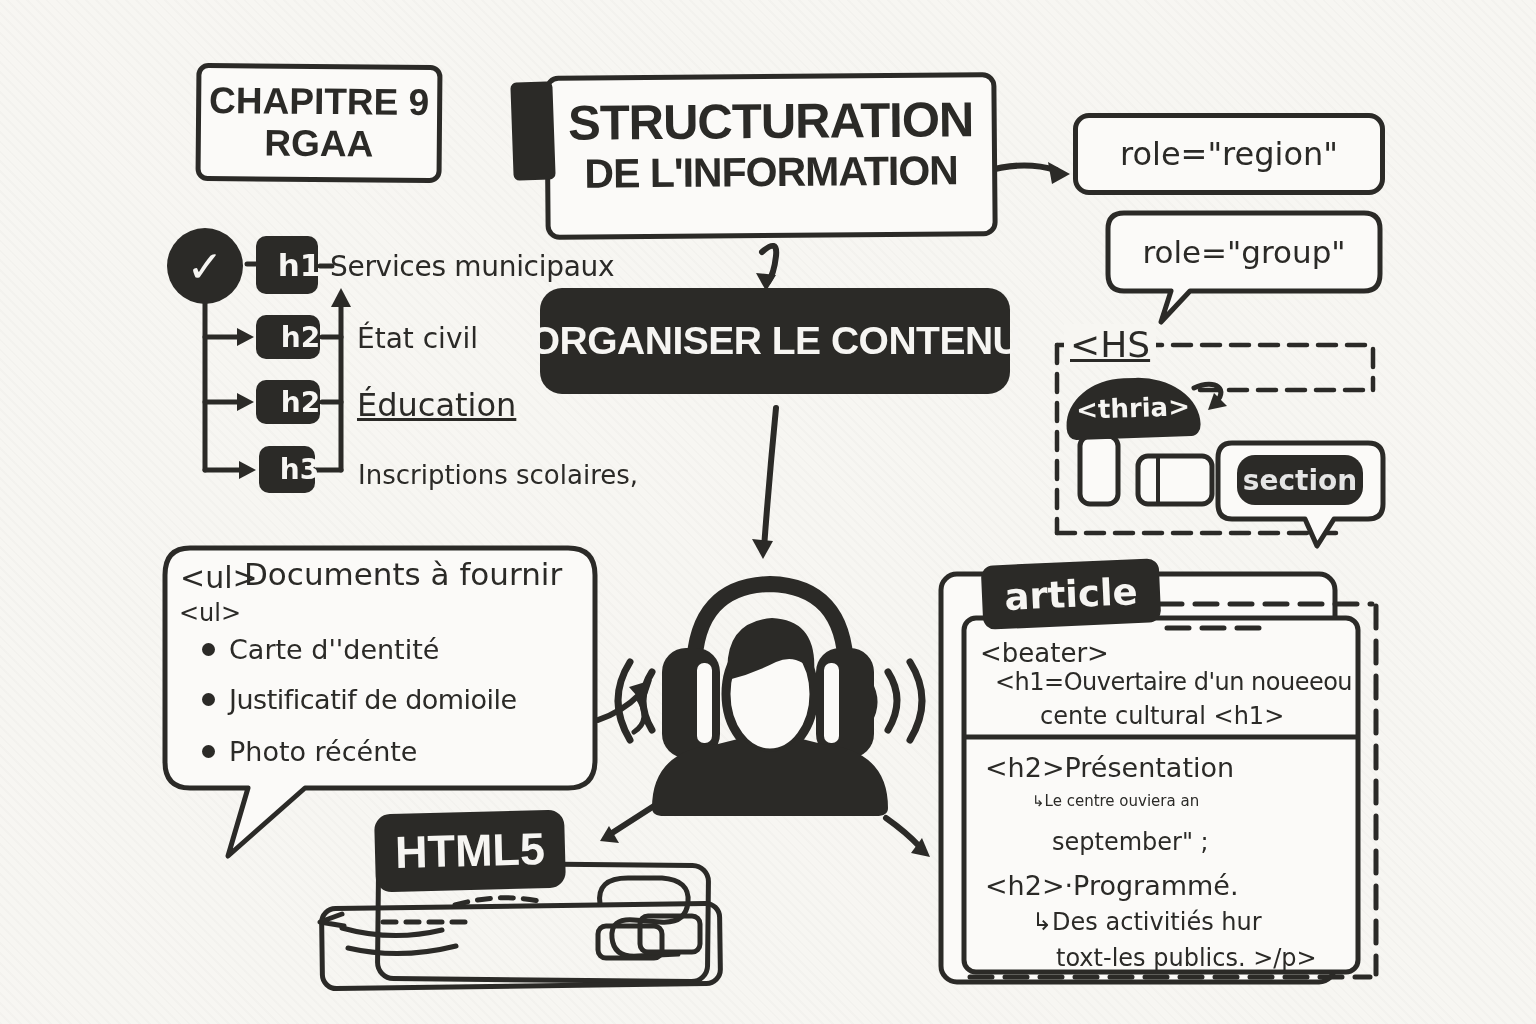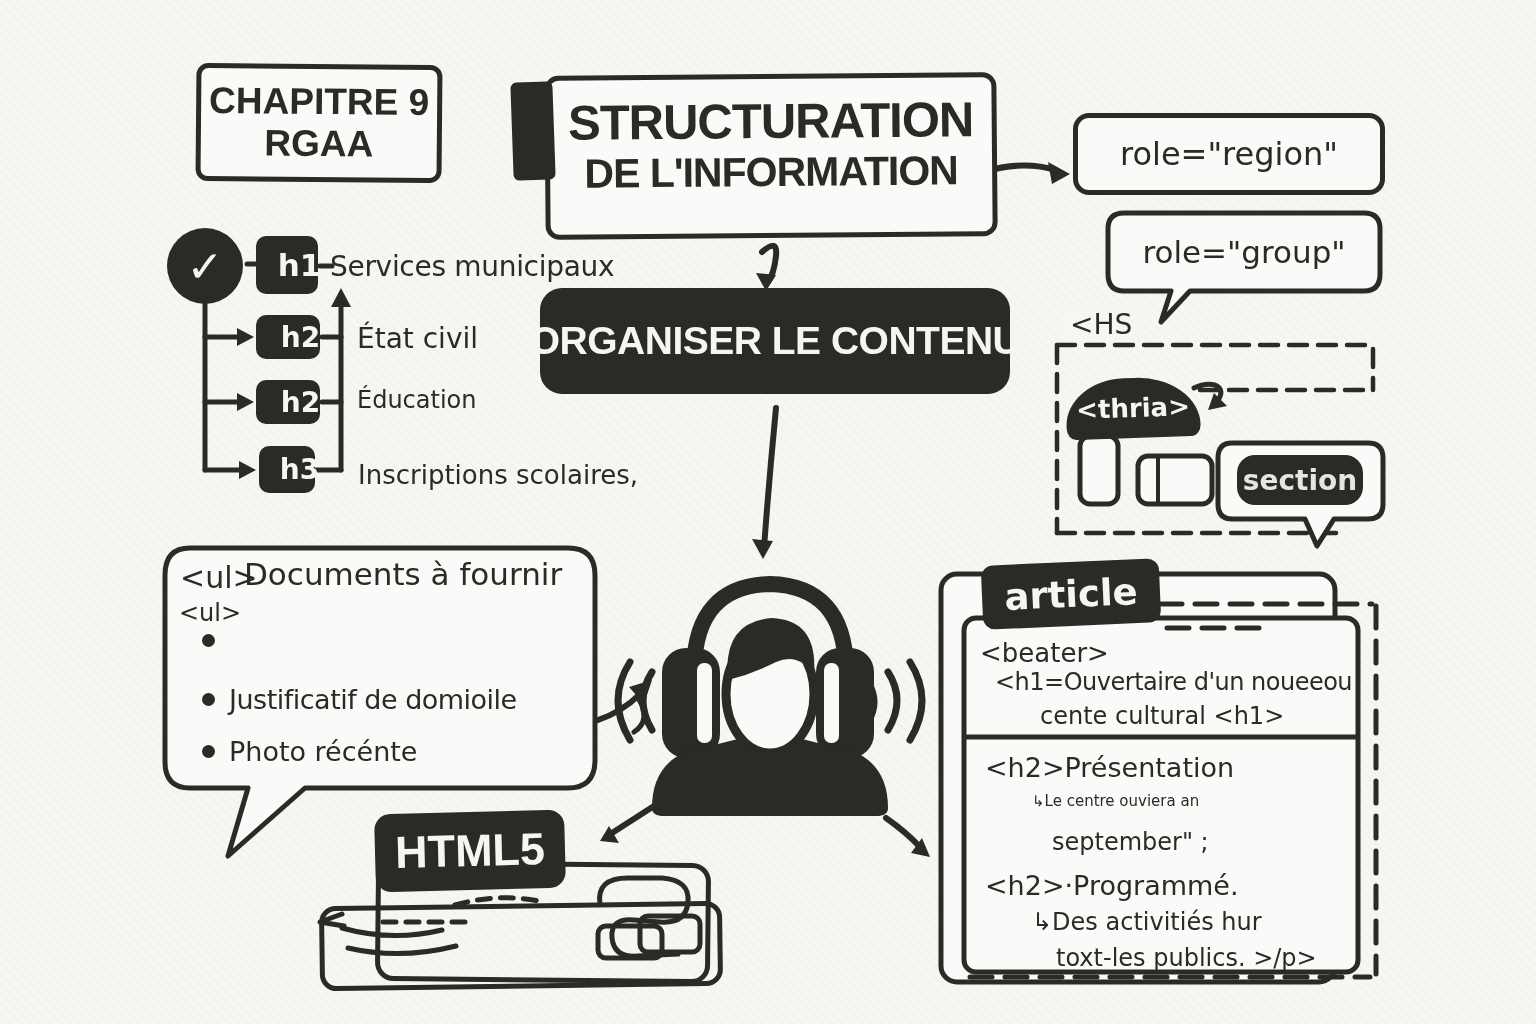--- a/index.html
+++ b/index.html
@@ -168,44 +168,45 @@
   <div class="abs hand" style="left:330px;top:250px;font-size:28px;letter-spacing:-0.3px;text-align:right;">Services municipaux</div>
 
   <div class="abs darkbox tagbox" style="left:256px;top:315px;width:64px;height:44px;font-size:28px;">
       <span>h2</span>
     </div>
   <div class="abs hand" style="left:357px;top:322px;font-size:28px;">État civil</div>
 
   <div class="abs darkbox tagbox" style="left:256px;top:380px;width:64px;height:44px;font-size:28px;">
       <span>h2</span>
     </div>
-  <div class="abs hand" style="left:357px;top:386px;font-size:24px;">Éducation</div>
+  <div class="abs hand" style="left:357px;top:386px;font-size:32px;text-decoration:underline;">Éducation</div>
 
   <div class="abs darkbox tagbox" style="left:259px;top:446px;width:56px;height:47px;font-size:28px;">
       <span>h3</span>
     </div>
   <div class="abs hand" style="left:358px;top:460px;font-size:26px;">Inscriptions scolaires,</div>
 
   <div class="abs darkbox" style="left:540px;top:288px;width:470px;height:106px;border-radius:22px;">
     <span class="marker" style="color:#f6f5f2;font-size:39px;letter-spacing:-0.5px;">ORGANISER LE CONTENU</span>
   </div>
 
-  <div class="abs hand" style="left:1064px;top:308px;font-size:28px;background:var(--paper);padding:0 6px;">&lt;HS</div>
+  <div class="abs hand" style="left:1064px;top:324px;font-size:36px;background:var(--paper);padding:0 6px;text-decoration:underline;">&lt;HS</div>
   <div class="abs darkbox" style="left:1066px;top:378px;width:134px;height:60px;border-radius:46% 50% 10px 10px / 80% 85% 12px 12px;transform:rotate(-2deg);">
     <span class="hand" style="color:#f6f5f2;font-size:26px;font-weight:700;">&lt;thria&gt;</span>
   </div>
   <div class="abs darkbox" style="left:1237px;top:455px;width:126px;height:50px;border-radius:18px;">
     <span class="hand" style="color:#e5e5e5;font-size:28px;font-weight:700;">section</span>
   </div>
 
   <div class="abs hand" style="left:180px;top:560px;font-size:30px;">&lt;ul&gt;</div>
   <div class="abs hand" style="left:244px;top:556px;font-size:31px;">Documents à fournir</div>
   <div class="abs hand" style="left:179px;top:599px;font-size:24px;">&lt;ul&gt;</div>
   <div class="abs bullet-row" style="left:202px;top:634px;">
     <span class="dot"></span>
+    <span class="hand" style="font-size:27px;">Carte d''dentité</span>
   </div>
   <div class="abs bullet-row" style="left:202px;top:684px;">
     <span class="dot"></span>
     <span class="hand" style="font-size:27px;letter-spacing:-0.5px;">Justificatif de domioile</span>
   </div>
   <div class="abs bullet-row" style="left:202px;top:736px;align-items:center;">
     <span class="dot"></span>
     <span class="hand" style="font-size:27px;">Photo récénte</span>
   </div>
 

